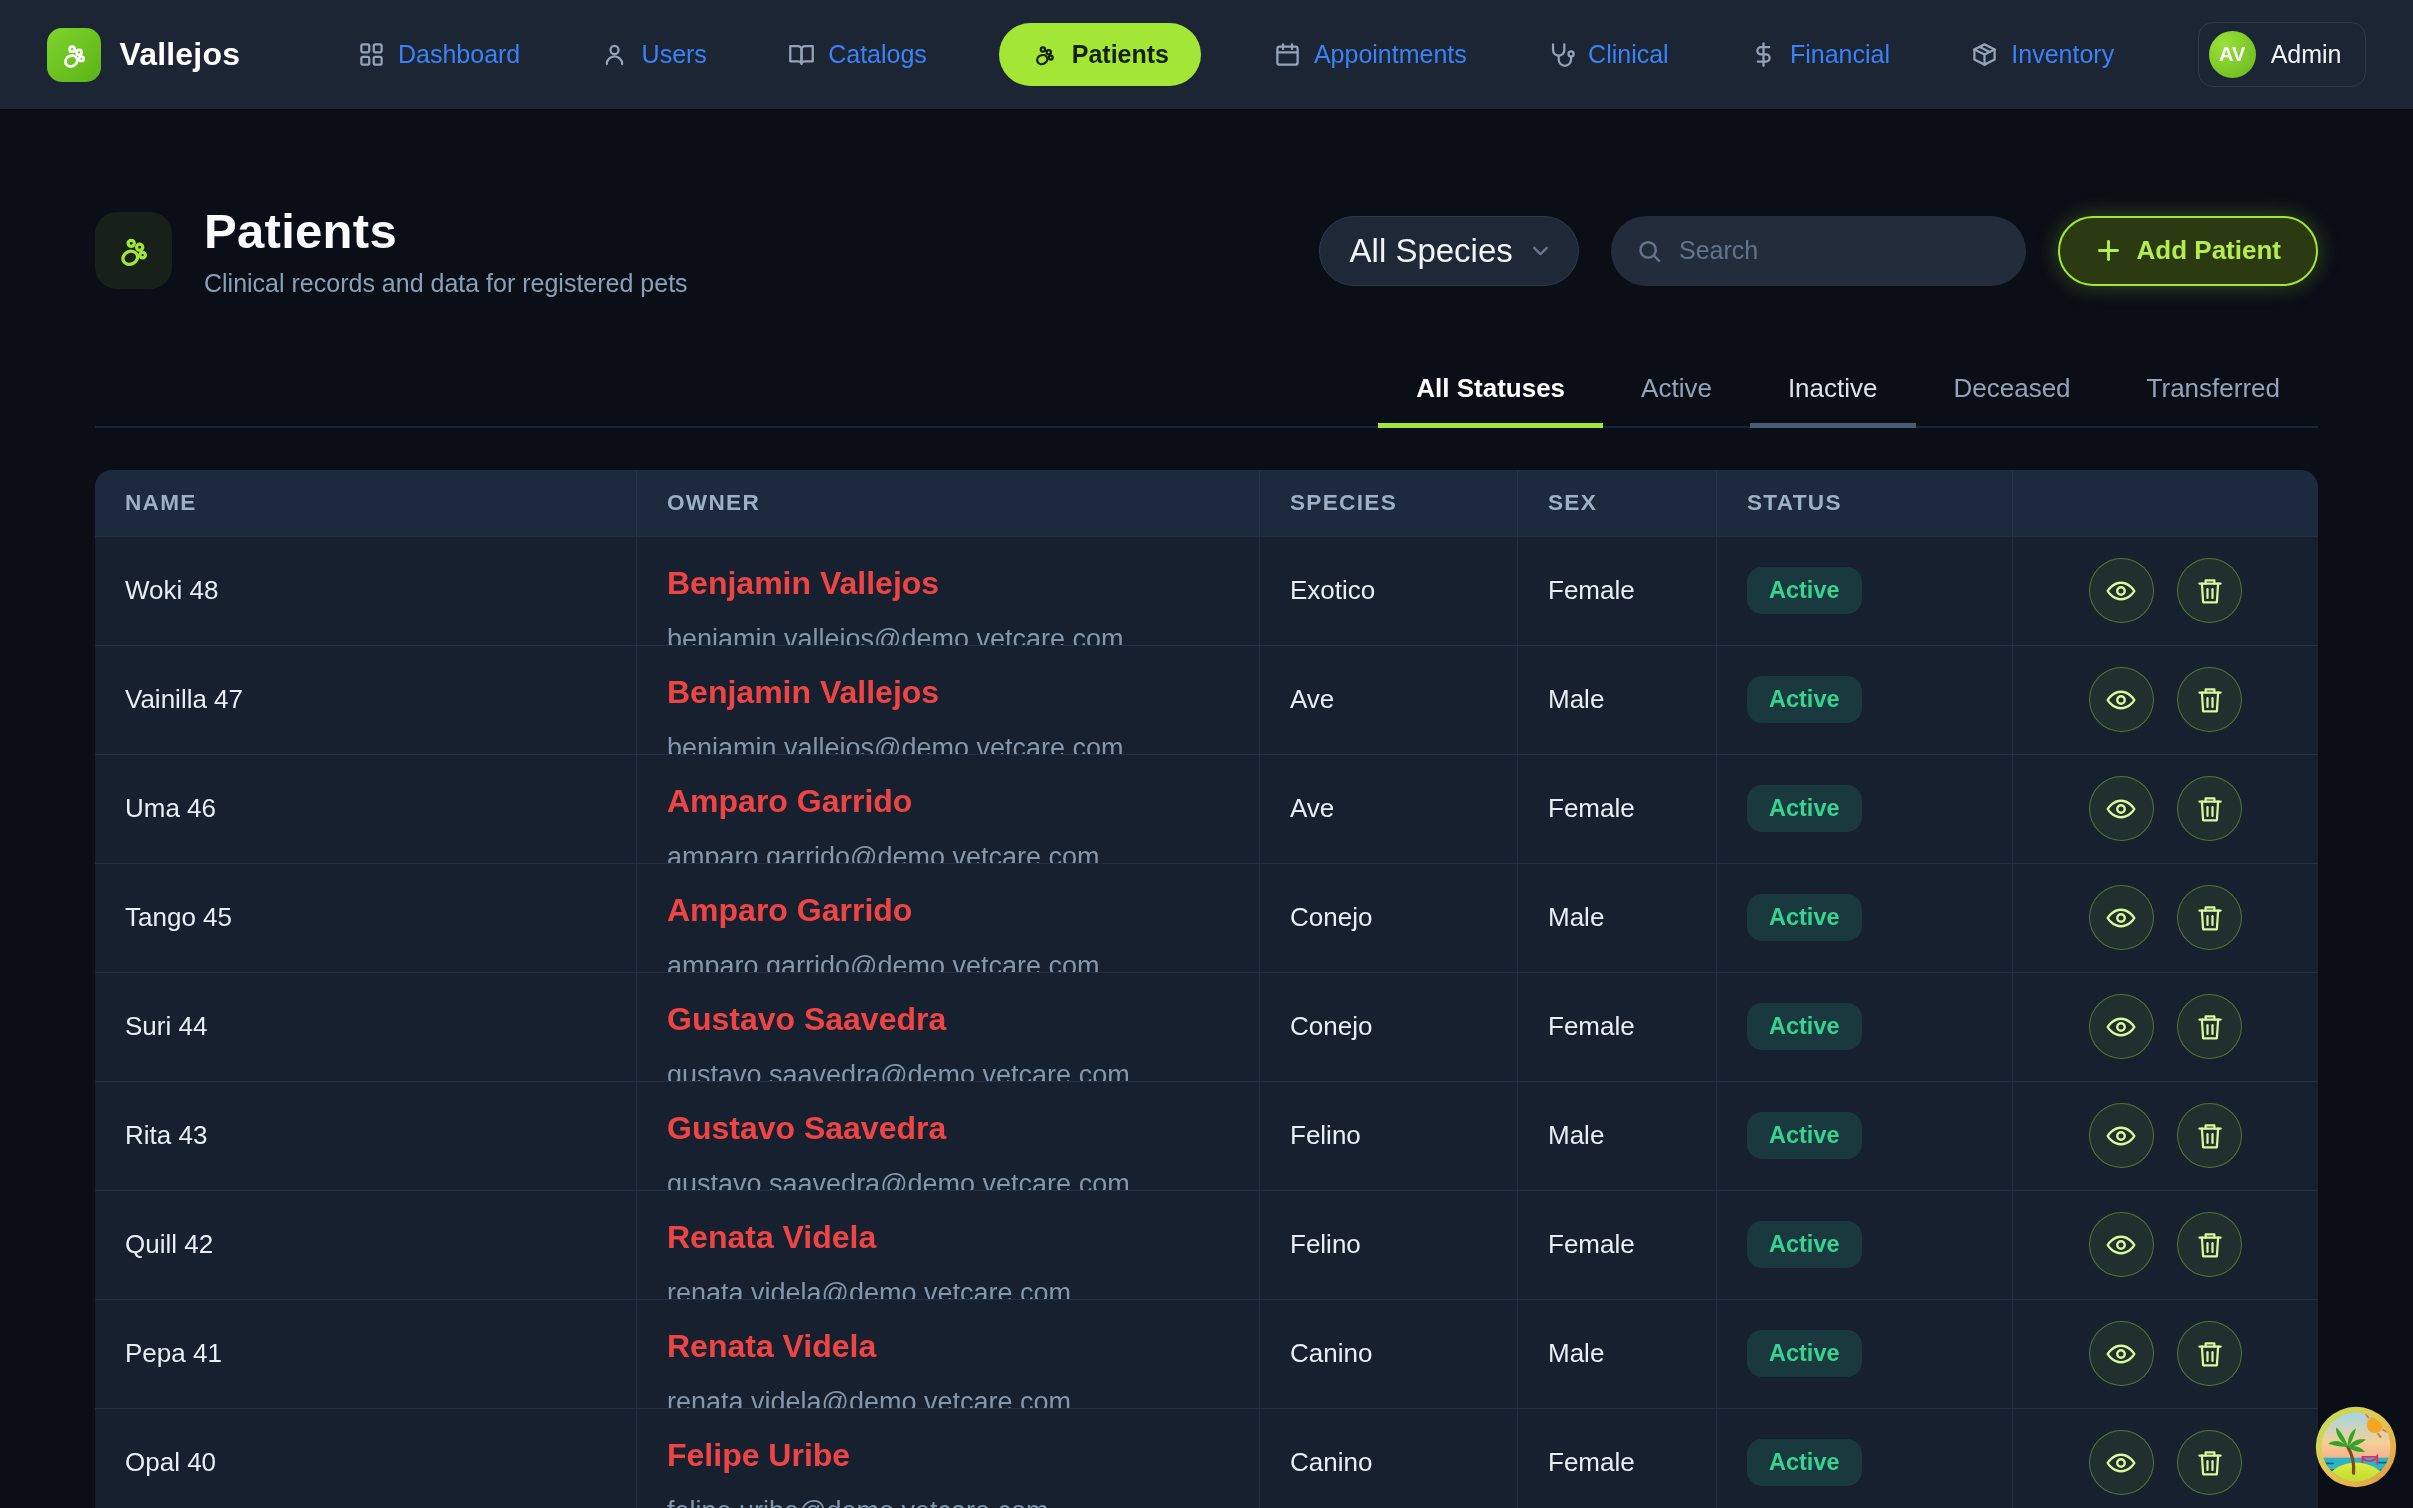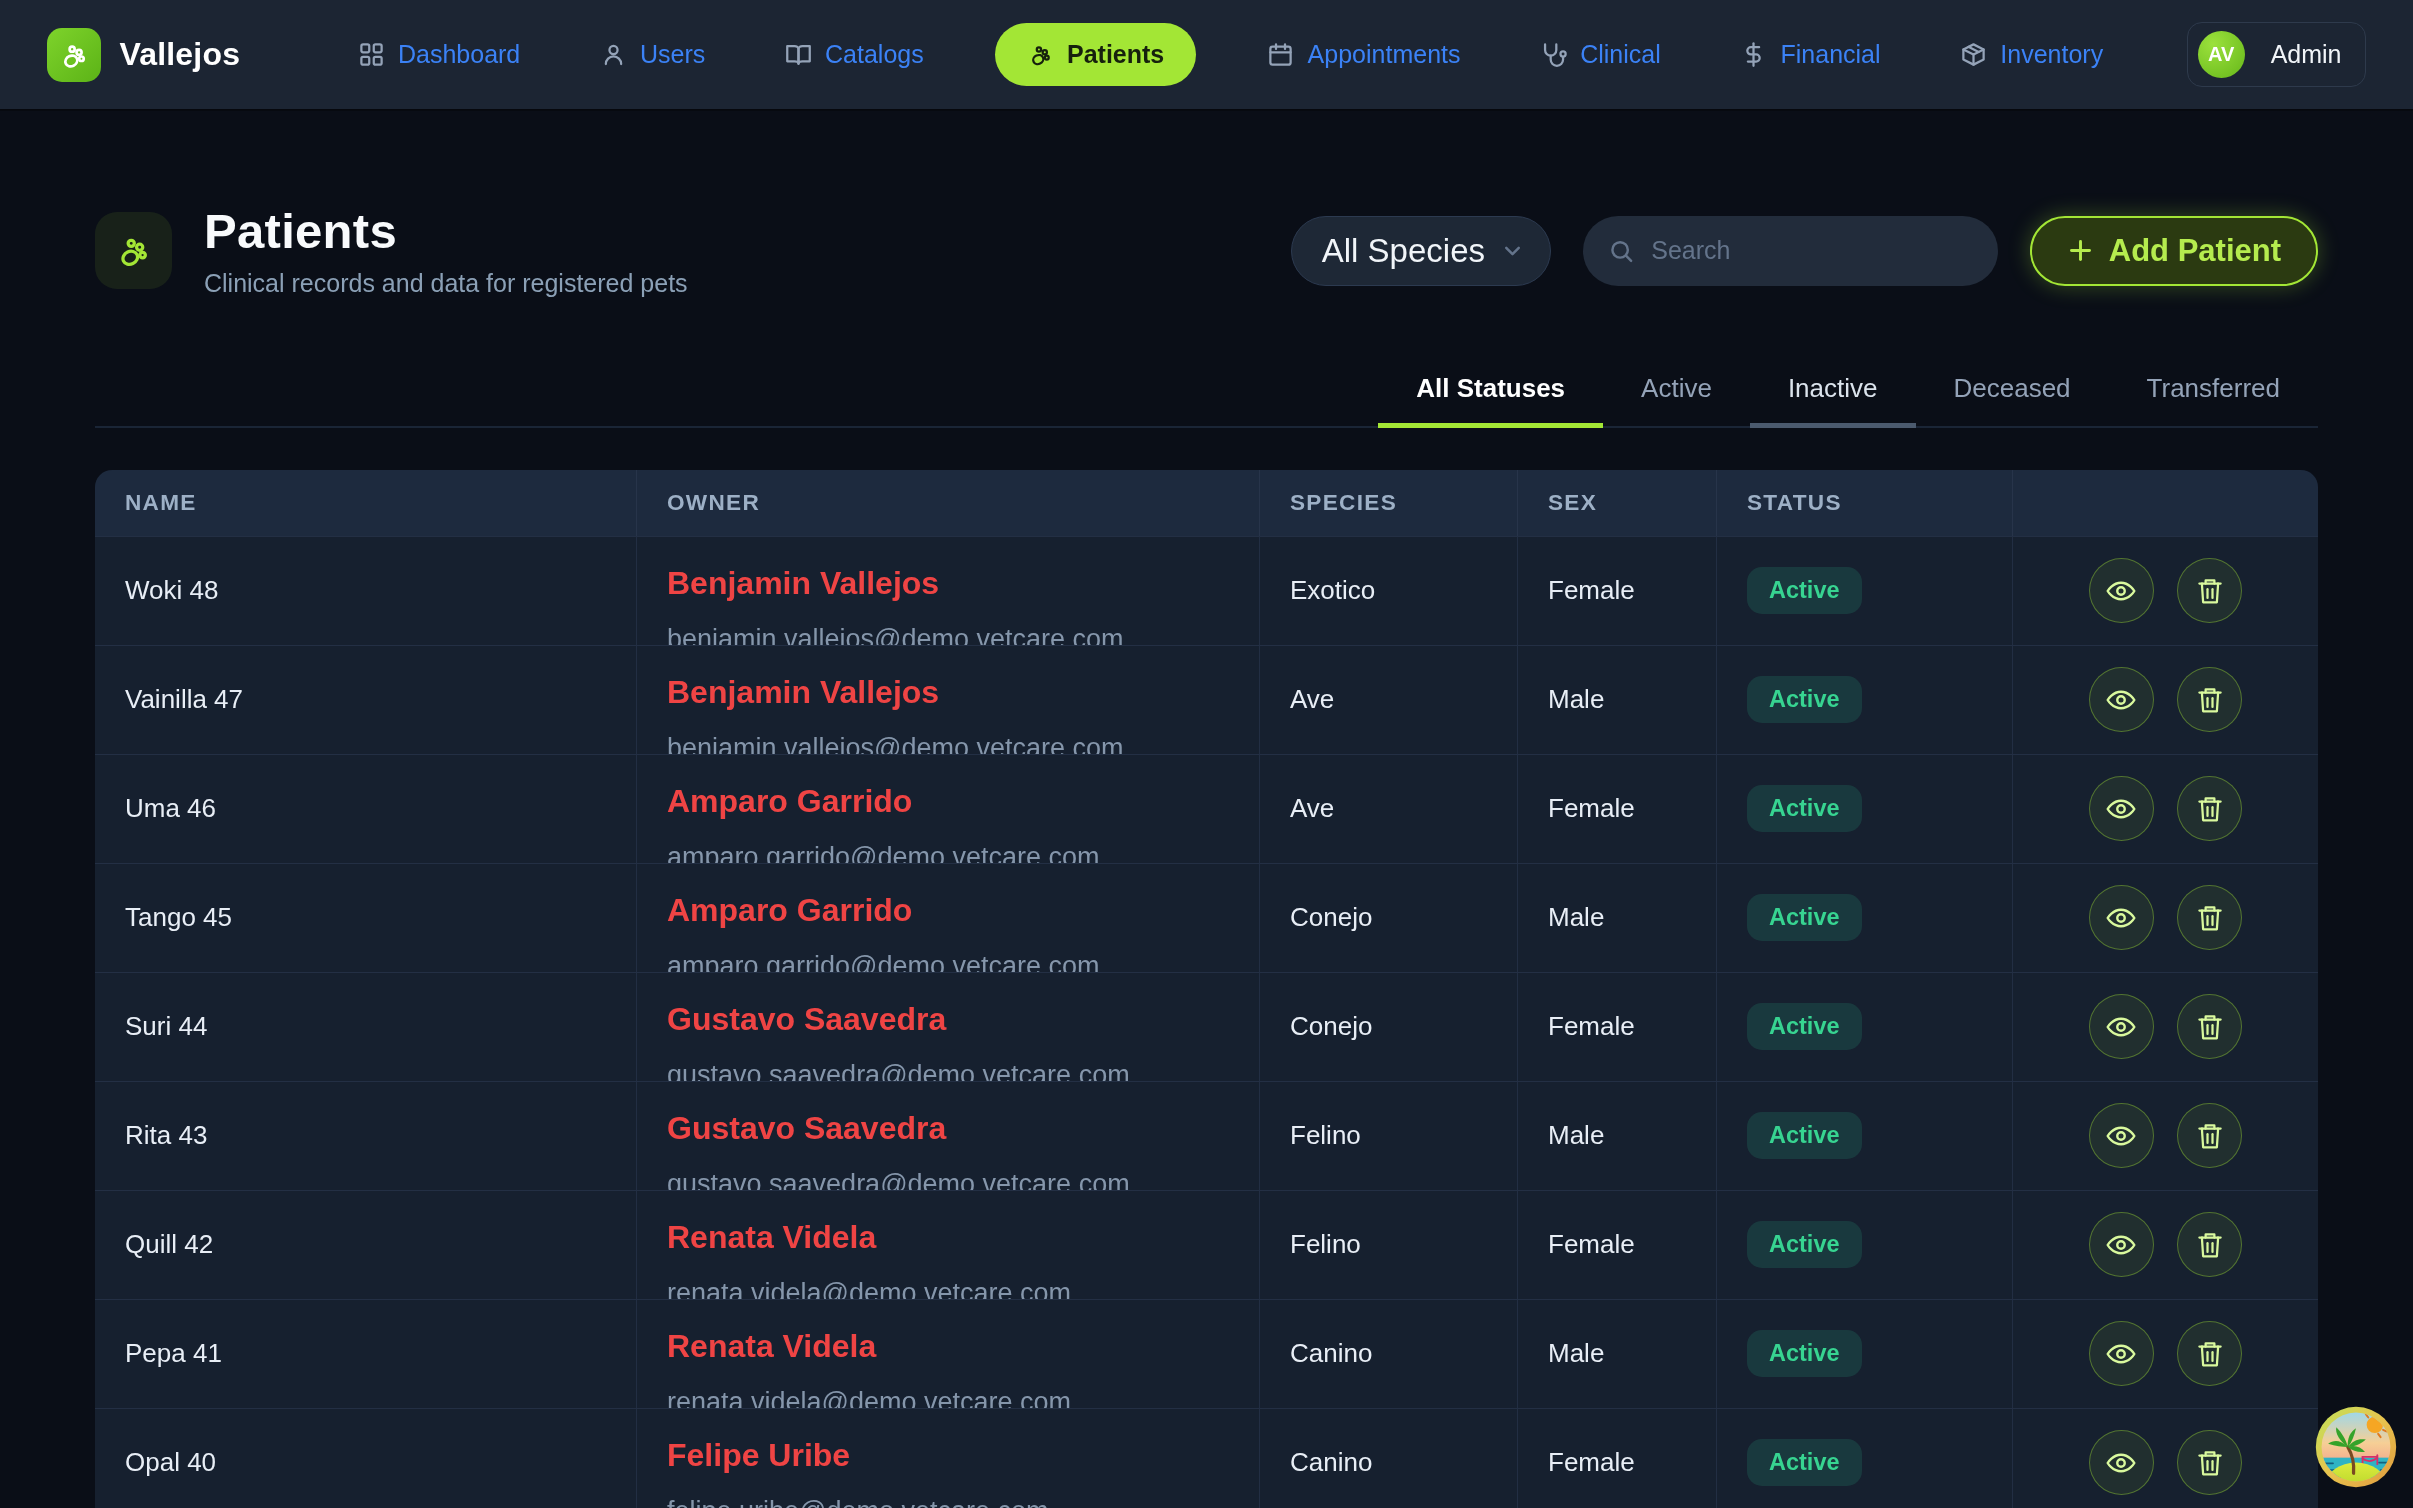--- a/index.html
+++ b/index.html
@@ -35,21 +35,21 @@
     color:#3b82f6; font-size:25px; cursor:pointer; white-space:nowrap;
     padding:17px 8.4px;
   }
   .nav-item svg { stroke:#94a3b8; }
   .nav-item.active {
     background:#a3e635; color:#16210d; font-weight:700;
     border-radius:837px; padding:17px 32px;
   }
   .nav-item.active svg { stroke:#16210d; }
   .admin-chip {
-    display:flex; align-items:center; gap:26px;
+    display:flex; align-items:center; gap:15px;
     border:1.7px solid #2e3a4c; border-radius:15px;
     padding:8.4px 23.5px 8.4px 10px; cursor:pointer;
   }
   .avatar {
     width:47px; height:47px; border-radius:50%;
     background:radial-gradient(circle at 32% 28%,#9be13c,#66b71a);
     display:flex; align-items:center; justify-content:center;
     color:#ffffff; font-size:20px; font-weight:800;
   }
   .admin-label { font-size:25px; color:#f1f5f9; }
@@ -85,21 +85,21 @@
   }
   .search-pill input {
     background:transparent; border:none; outline:none;
     font-size:25px; color:#ffffff; width:100%;
     font-family:"Liberation Sans","DejaVu Sans",sans-serif;
   }
   .search-pill input::placeholder { color:#64748b; }
   .add-btn {
     height:70px; border-radius:35px; padding:0 35px;
     background:#2b3a11; border:2.5px solid #a3e635;
-    color:#b5ec4e; font-size:31px; font-weight:700;
+    color:#b5ec4e; font-size:26px; font-weight:700;
     display:flex; align-items:center; gap:15px; cursor:pointer;
     box-shadow:0 0 22px rgba(163,230,53,.30);
     font-family:"Liberation Sans","DejaVu Sans",sans-serif;
   }
 
   
   .tabs {
     margin-top:55px; display:flex;
     border-bottom:2.5px solid #1a2536;
     justify-content:flex-end;

